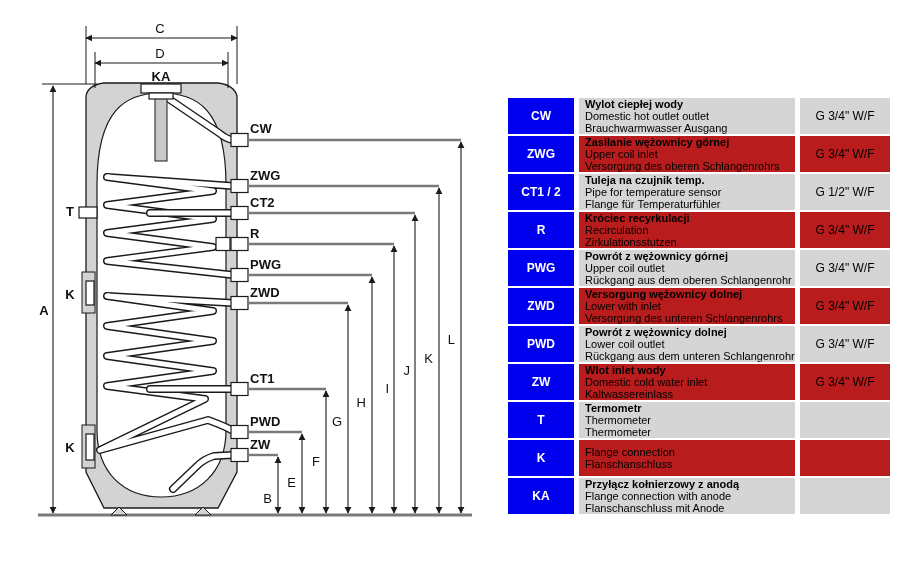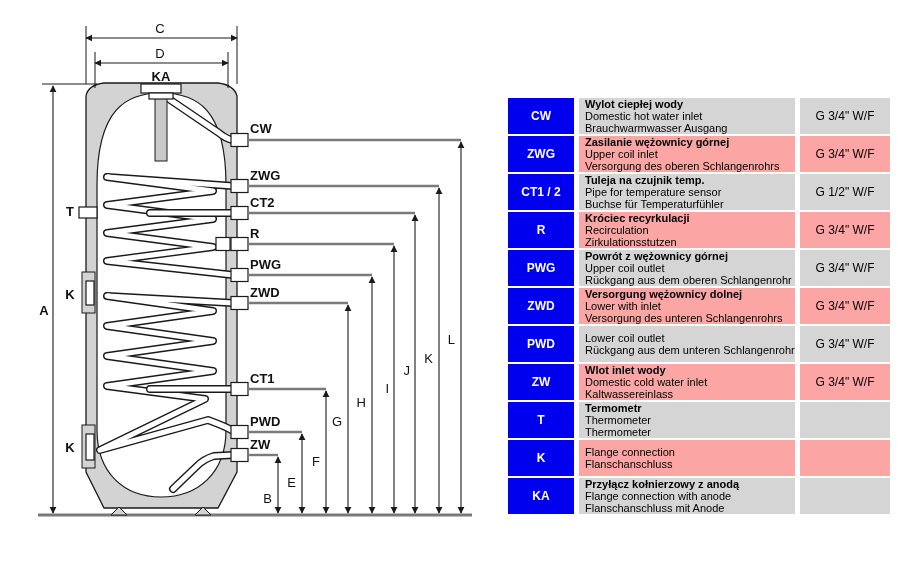--- a/index.html
+++ b/index.html
@@ -18,21 +18,21 @@
   .ground{stroke:var(--line-gray);stroke-width:3;fill:none;}
   .anode{fill:#c9c9c9;stroke:#1a1a1a;stroke-width:1;}
   .foot{fill:var(--ins-gray);stroke:#1a1a1a;stroke-width:1;}
   text{fill:#111;font-family:"Liberation Sans",sans-serif;font-size:13px;}
   .b{font-weight:bold;}
   
   #spec-table{position:absolute;left:508px;top:98px;width:382px;}
   .trow{display:grid;grid-template-columns:66px 216px 90px;column-gap:5px;
         height:36px;margin-bottom:2px;}
   .trow.gray .desc-cell,.trow.gray .size-cell{background:var(--row-gray);}
-  .trow.white .desc-cell,.trow.white .size-cell{background:#fca5a5;}
+  .trow.white .desc-cell,.trow.white .size-cell{background:#b91c1c;}
   .code-cell{background:var(--blue);color:#fff;font-weight:bold;font-size:12px;
              display:flex;align-items:center;justify-content:center;}
   .desc-cell{display:flex;flex-direction:column;justify-content:center;
              padding-left:6px;font-size:11px;line-height:12px;color:#000;}
   .desc-cell .pl{font-weight:bold;}
   .size-cell{display:flex;align-items:center;justify-content:center;
              font-size:12px;color:#000;}
 </style>
 </head>
 <body>
@@ -174,40 +174,40 @@
     <text class="b" x="250" y="383">CT1</text>
     <text class="b" x="250" y="426">PWD</text>
     <text class="b" x="250" y="449">ZW</text>
   </svg>
 
   <div id="spec-table">
       <div class="trow gray">
       <div class="code-cell">CW</div>
       <div class="desc-cell">
         <div class="pl">Wylot ciepłej wody</div>
-        <div class="en">Domestic hot water inlet</div>
+        <div class="en">Domestic hot outlet outlet</div>
         <div class="de">Brauchwarmwasser Ausgang</div>
       </div>
       <div class="size-cell">G 3/4" W/F</div>
     </div>
       <div class="trow white">
       <div class="code-cell">ZWG</div>
       <div class="desc-cell">
         <div class="pl">Zasilanie wężownicy górnej</div>
         <div class="en">Upper coil inlet</div>
         <div class="de">Versorgung des oberen Schlangenrohrs</div>
       </div>
       <div class="size-cell">G 3/4" W/F</div>
     </div>
       <div class="trow gray">
       <div class="code-cell">CT1 / 2</div>
       <div class="desc-cell">
         <div class="pl">Tuleja na czujnik temp.</div>
         <div class="en">Pipe for temperature sensor</div>
-        <div class="de">Buchse für Temperaturfühler</div>
+        <div class="de">Flange für Temperaturfühler</div>
       </div>
       <div class="size-cell">G 1/2" W/F</div>
     </div>
       <div class="trow white">
       <div class="code-cell">R</div>
       <div class="desc-cell">
         <div class="pl">Króciec recyrkulacji</div>
         <div class="en">Recirculation</div>
         <div class="de">Zirkulationsstutzen</div>
       </div>
@@ -227,20 +227,21 @@
       <div class="desc-cell">
         <div class="pl">Versorgung wężownicy dolnej</div>
         <div class="en">Lower with inlet</div>
         <div class="de">Versorgung des unteren Schlangenrohrs</div>
       </div>
       <div class="size-cell">G 3/4" W/F</div>
     </div>
       <div class="trow gray">
       <div class="code-cell">PWD</div>
       <div class="desc-cell">
+        <div class="pl">Powrót z wężownicy dolnej</div>
         <div class="en">Lower coil outlet</div>
         <div class="de">Rückgang aus dem unteren Schlangenrohr</div>
       </div>
       <div class="size-cell">G 3/4" W/F</div>
     </div>
       <div class="trow white">
       <div class="code-cell">ZW</div>
       <div class="desc-cell">
         <div class="pl">Wlot inlet wody</div>
         <div class="en">Domestic cold water inlet</div>

